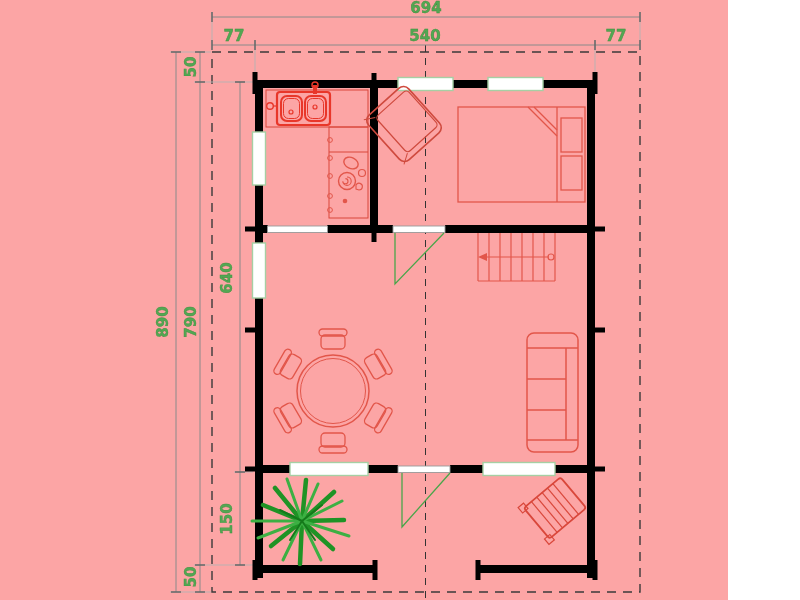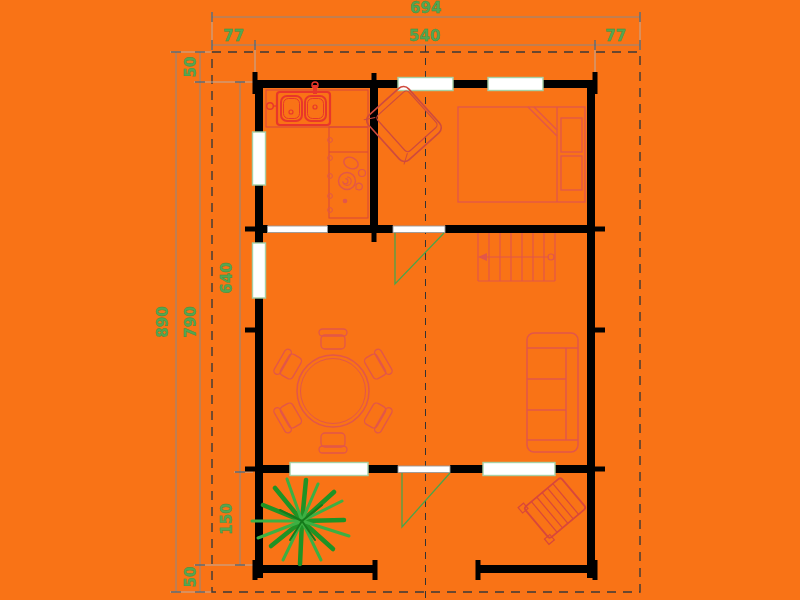--- a/index.html
+++ b/index.html
@@ -1,16 +1,16 @@
 <!DOCTYPE html>
 <html><head>
 <meta charset="utf-8">
 <style>
   html,body{margin:0;padding:0;background:#fff;}
-  .canvas{position:relative;width:800px;height:600px;background:#f97316;overflow:hidden;
+  .canvas{position:relative;width:728px;height:600px;background:#fca5a5;overflow:hidden;
           font-family:"DejaVu Sans", sans-serif;}
   svg{display:block;}
   text.dim{font-family:"DejaVu Sans", sans-serif;font-size:15px;font-weight:bold;
            fill:#53a753;stroke:#3d8f3d;stroke-width:0.4px;text-anchor:middle;}
 </style>
 </head>
 <body>
 
 <div class="canvas">
 <svg width="800" height="600" viewBox="0 0 800 600">

